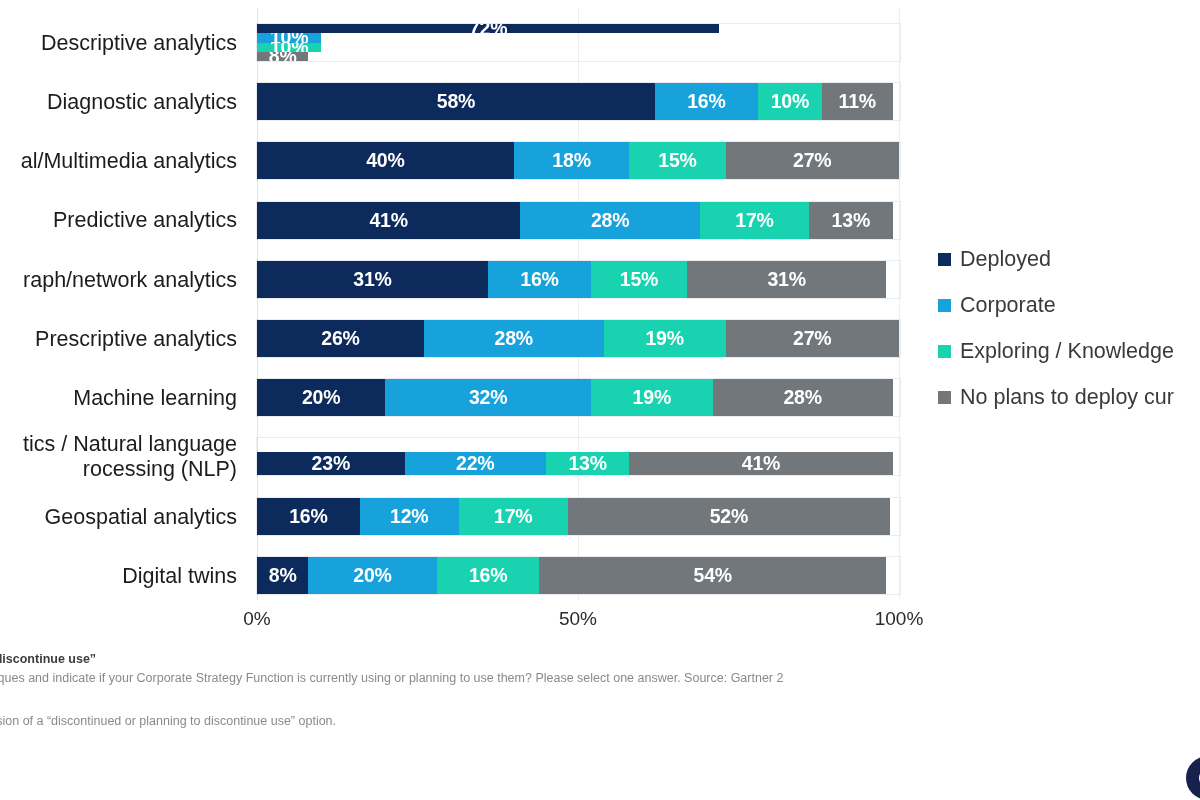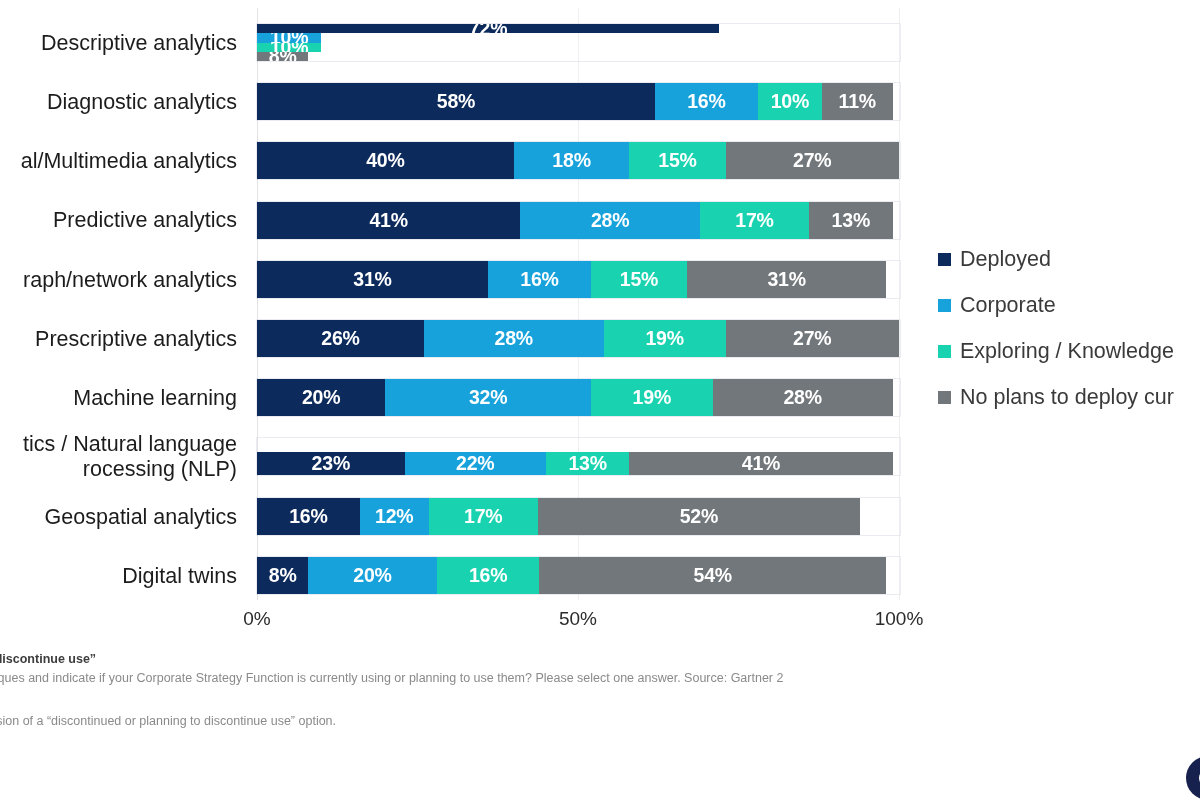--- a/index.html
+++ b/index.html
@@ -305,21 +305,21 @@
             <span>13%</span>
           </div>
           <div class="seg" style="background: rgb(114, 119, 123); width: 263.22px;">
             <span>41%</span>
           </div>
         </div>
         <div class="bar-row" style="top: 497.6px;">
           <div class="seg" style="background: rgb(13, 42, 92); width: 102.72px;">
             <span>16%</span>
           </div>
-          <div class="seg" style="background: rgb(23, 162, 220); width: 69px;">
+          <div class="seg" style="background: rgb(23, 162, 220); width: 99px;">
             <span>12%</span>
           </div>
           <div class="seg" style="background: rgb(25, 211, 176); width: 109.14px;">
             <span>17%</span>
           </div>
           <div class="seg" style="background: rgb(114, 119, 123); width: 322px;">
             <span>52%</span>
           </div>
         </div>
         <div class="bar-row" style="top: 556.8px;">

